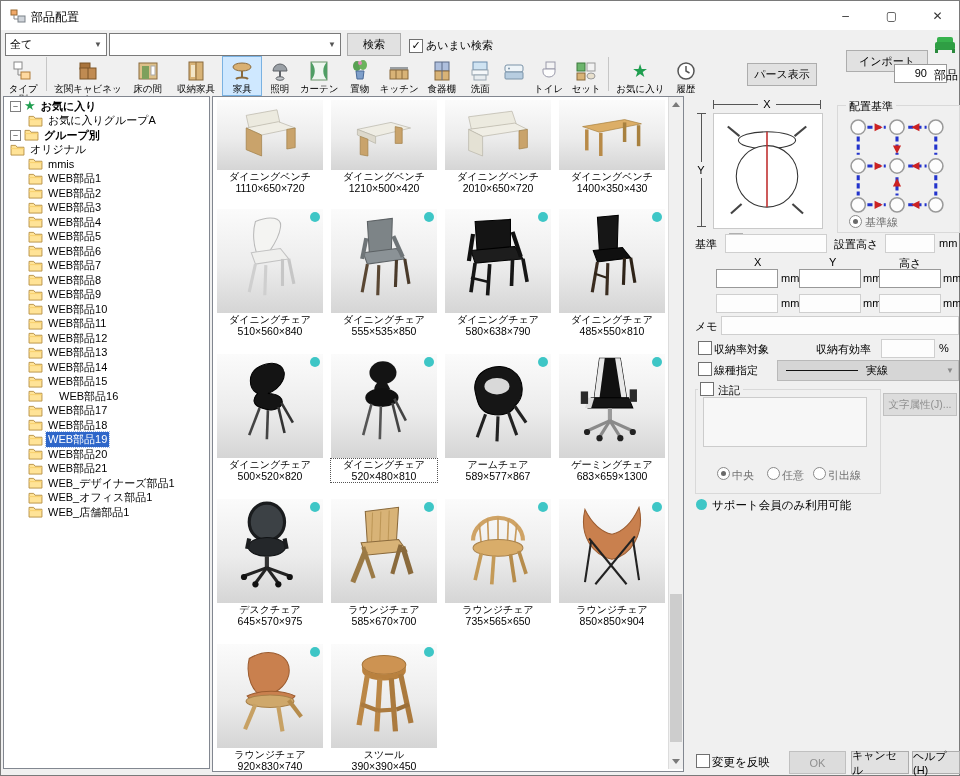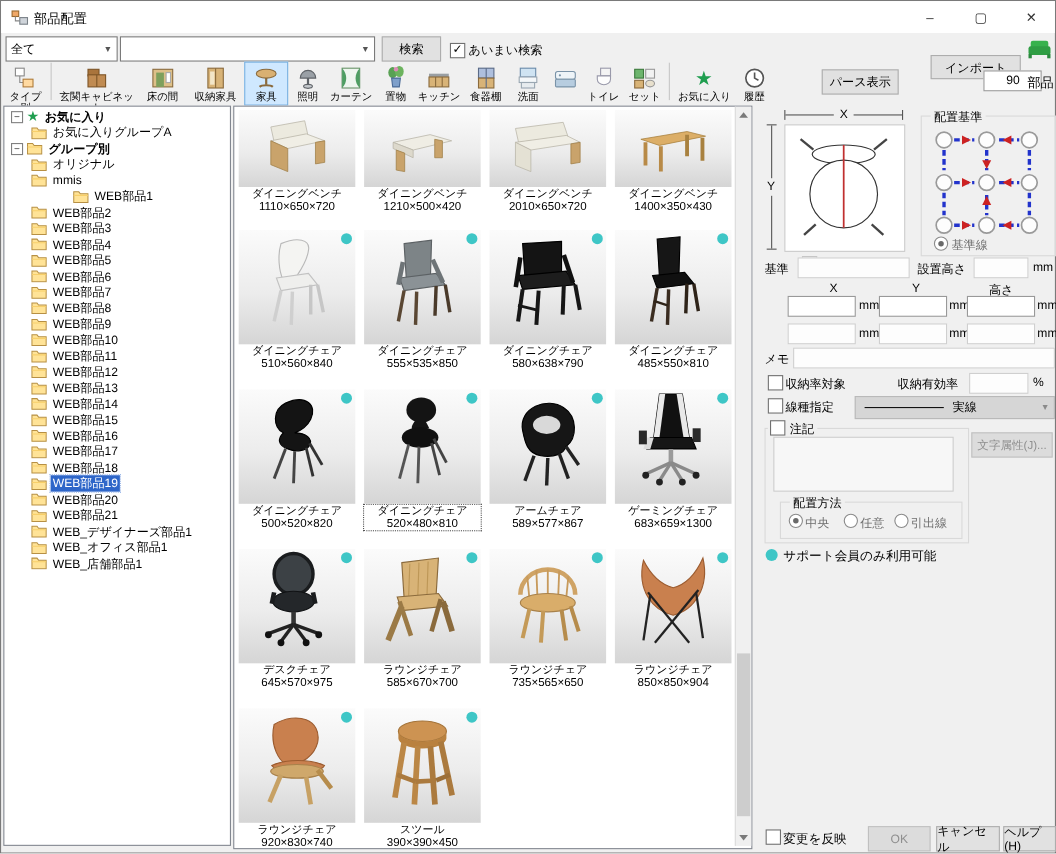--- a/index.html
+++ b/index.html
@@ -292,39 +292,39 @@
       <div class="tree-item bold" style="padding-left: 6px;">
         <span class="expander">–</span>
         <span class="tree-icon">
           <svg width="15" height="12" viewBox="0 0 16 13">
             <path d="M1 3 L1 1.5 L6 1.5 L7.5 3.5 L15 3.5 L15 12 L1 12 Z" fill="#ffe397" stroke="#b79044"></path>
             <path d="M1 5 H15" stroke="#f7cf6a" fill="none"></path>
           </svg>
         </span>
         <span class="lbl">グループ別</span>
       </div>
-      <div class="tree-item" style="padding-left: 24px;">
+      <div class="tree-item" style="padding-left: 6px;">
         <span class="tree-icon">
           <svg width="15" height="12" viewBox="0 0 16 13">
             <path d="M1 3 L1 1.5 L6 1.5 L7.5 3.5 L15 3.5 L15 12 L1 12 Z" fill="#ffe397" stroke="#b79044"></path>
             <path d="M1 5 H15" stroke="#f7cf6a" fill="none"></path>
           </svg>
         </span>
         <span class="lbl">オリジナル</span>
       </div>
       <div class="tree-item" style="padding-left: 24px;">
         <span class="tree-icon">
           <svg width="15" height="12" viewBox="0 0 16 13">
             <path d="M1 3 L1 1.5 L6 1.5 L7.5 3.5 L15 3.5 L15 12 L1 12 Z" fill="#ffe397" stroke="#b79044"></path>
             <path d="M1 5 H15" stroke="#f7cf6a" fill="none"></path>
           </svg>
         </span>
         <span class="lbl">mmis</span>
       </div>
-      <div class="tree-item" style="padding-left: 24px; margin-left: 38px;">
+      <div class="tree-item" style="padding-left: 24px;">
         <span class="tree-icon">
           <svg width="15" height="12" viewBox="0 0 16 13">
             <path d="M1 3 L1 1.5 L6 1.5 L7.5 3.5 L15 3.5 L15 12 L1 12 Z" fill="#ffe397" stroke="#b79044"></path>
             <path d="M1 5 H15" stroke="#f7cf6a" fill="none"></path>
           </svg>
         </span>
         <span class="lbl">WEB部品1</span>
       </div>
       <div class="tree-item" style="padding-left: 24px;">
         <span class="tree-icon">
@@ -445,21 +445,21 @@
       </div>
       <div class="tree-item" style="padding-left: 24px;">
         <span class="tree-icon">
           <svg width="15" height="12" viewBox="0 0 16 13">
             <path d="M1 3 L1 1.5 L6 1.5 L7.5 3.5 L15 3.5 L15 12 L1 12 Z" fill="#ffe397" stroke="#b79044"></path>
             <path d="M1 5 H15" stroke="#f7cf6a" fill="none"></path>
           </svg>
         </span>
         <span class="lbl">WEB部品15</span>
       </div>
-      <div class="tree-item" style="padding-left: 24px;">
+      <div class="tree-item" style="padding-left: 24px; gap: 11px;">
         <span class="tree-icon">
           <svg width="15" height="12" viewBox="0 0 16 13">
             <path d="M1 3 L1 1.5 L6 1.5 L7.5 3.5 L15 3.5 L15 12 L1 12 Z" fill="#ffe397" stroke="#b79044"></path>
             <path d="M1 5 H15" stroke="#f7cf6a" fill="none"></path>
           </svg>
         </span>
         <span class="lbl">WEB部品16</span>
       </div>
       <div class="tree-item" style="padding-left: 24px;">
         <span class="tree-icon">
@@ -944,23 +944,20 @@
     <span style="margin-left:8px;flex:1;">実線</span>
     <span class="chev" style="margin-right:4px;color:#8a8a8a;">▼</span>
   </div>
 
   <div class="grp" style="left:694px;top:388px;width:184px;height:103px;"></div>
   <span class="abs" style="left:697px;top:381px;background:#f0f0f0;padding:0 2px;"><span class="cb"></span></span>
   <span class="abs" style="left:714px;top:382px;background:#f0f0f0;padding:0 3px;">注記</span>
   <div class="abs" style="left:702px;top:396px;width:162px;height:48px;background:#f7f7f7;border:1px solid #cccccc;"></div>
   <div class="btn disabled abs" style="left:882px;top:392px;width:72px;height:21px;font-size:10.5px;">文字属性(J)...</div>
 
-  <div class="grp" style="left:708px;top:455px;width:164px;height:32px;">
-    <span class="grp-label">配置方法</span>
-  </div>
   <span class="abs" style="left:716px;top:466px;"><span class="rb on"></span></span>
   <span class="abs glabel" style="left:731px;top:467px;">中央</span>
   <span class="abs" style="left:766px;top:466px;"><span class="rb"></span></span>
   <span class="abs glabel" style="left:781px;top:467px;">任意</span>
   <span class="abs" style="left:812px;top:466px;"><span class="rb"></span></span>
   <span class="abs glabel" style="left:827px;top:467px;text-align:right;">引出線</span>
 
   <span class="abs" style="left:695px;top:498px;width:11px;height:11px;border-radius:50%;background:#3ec6c6;" id="support-dot"></span>
   <span class="abs" style="left:711px;top:497px;font-size:11.5px;">サポート会員のみ利用可能</span>
 

